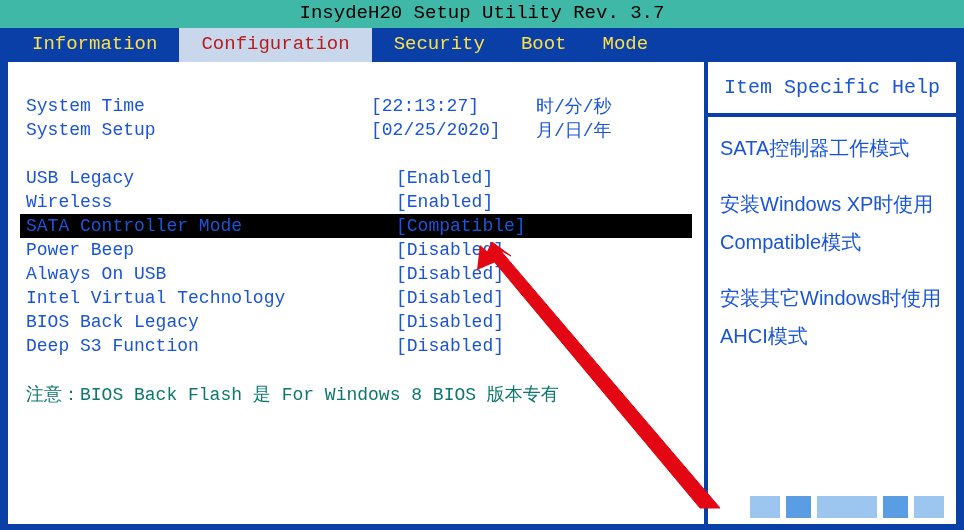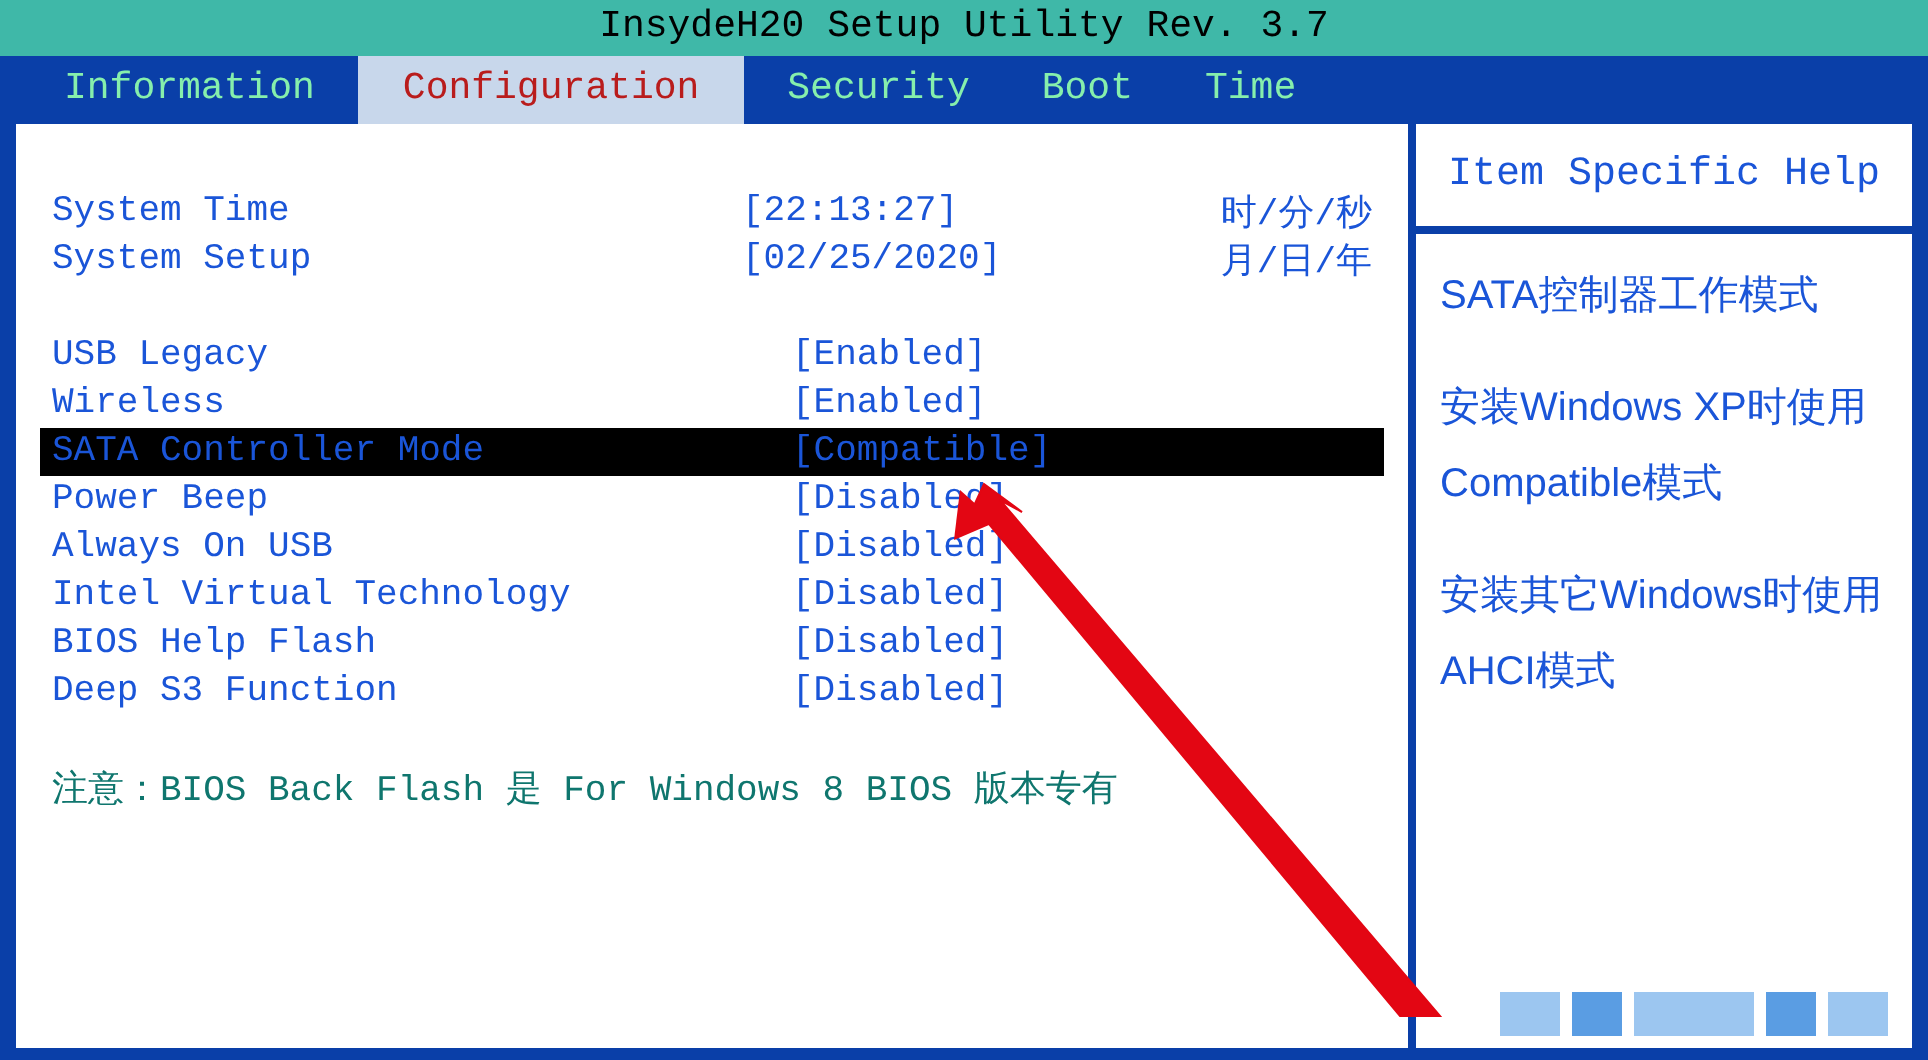--- a/index.html
+++ b/index.html
@@ -20,21 +20,21 @@
       font-size: 19px;
       font-weight: normal;
     }
     .tabbar {
       background: #0a3fa8;
       display: flex;
       height: 34px;
       gap: 8px;
     }
     .tab {
-      color: #86efac;
+      color: #fde047;
       font-size: 19px;
       padding: 4px 14px 6px 14px;
       cursor: pointer;
       display: flex;
       align-items: center;
     }
     .tab.first { margin-left: 18px; }
     .tab.active {
       background: #c8d7eb;
       color: #b91c1c;
@@ -79,21 +79,21 @@
       padding: 0 6px;
       height: 24px;
       align-items: center;
       white-space: pre;
     }
     .row.highlight {
       background: #000000;
     }
     .row .label { width: 345px; }
     .row .value { flex: 0 0 165px; }
-    .row .extra { flex: 0 0 150px; text-align: right; }
+    .row .extra { flex: 0 0 150px; text-align: left; }
     .note {
       padding: 24px 6px 0 6px;
       color: #0f766e;
     }
     .arrow-svg {
       position: absolute;
       top: 0;
       left: 0;
       pointer-events: none;
     }
@@ -121,21 +121,21 @@
 </head>
 <body>
 
 <div class="titlebar">InsydeH20 Setup Utility Rev. 3.7</div>
 
 <div class="tabbar">
   <div class="tab first">Information</div>
   <div class="tab active">Configuration</div>
   <div class="tab">Security</div>
   <div class="tab">Boot</div>
-  <div class="tab">Time</div>
+  <div class="tab">Mode</div>
 </div>
 
 <div class="body">
   <div class="main">
 
     <div class="row">
       <span class="label">System Time</span>
       <span class="value">[22:13:27]</span>
       <span class="extra">时/分/秒</span>
     </div>
@@ -165,21 +165,21 @@
     </div>
     <div class="row">
       <span class="label" style="width:370px">Always On USB</span>
       <span class="value">[Disabled]</span>
     </div>
     <div class="row">
       <span class="label" style="width:370px">Intel Virtual Technology</span>
       <span class="value">[Disabled]</span>
     </div>
     <div class="row">
-      <span class="label" style="width:370px">BIOS Help Flash</span>
+      <span class="label" style="width:370px">BIOS Back Legacy</span>
       <span class="value">[Disabled]</span>
     </div>
     <div class="row">
       <span class="label" style="width:370px">Deep S3 Function</span>
       <span class="value">[Disabled]</span>
     </div>
 
     <div class="note">注意：BIOS Back Flash 是 For Windows 8 BIOS 版本专有</div>
   </div>
 

